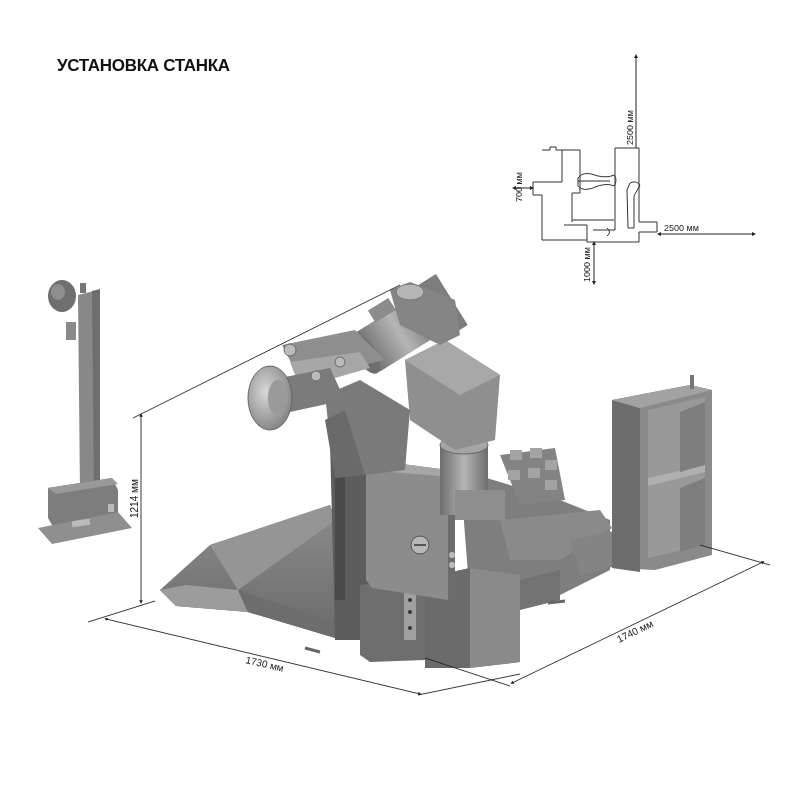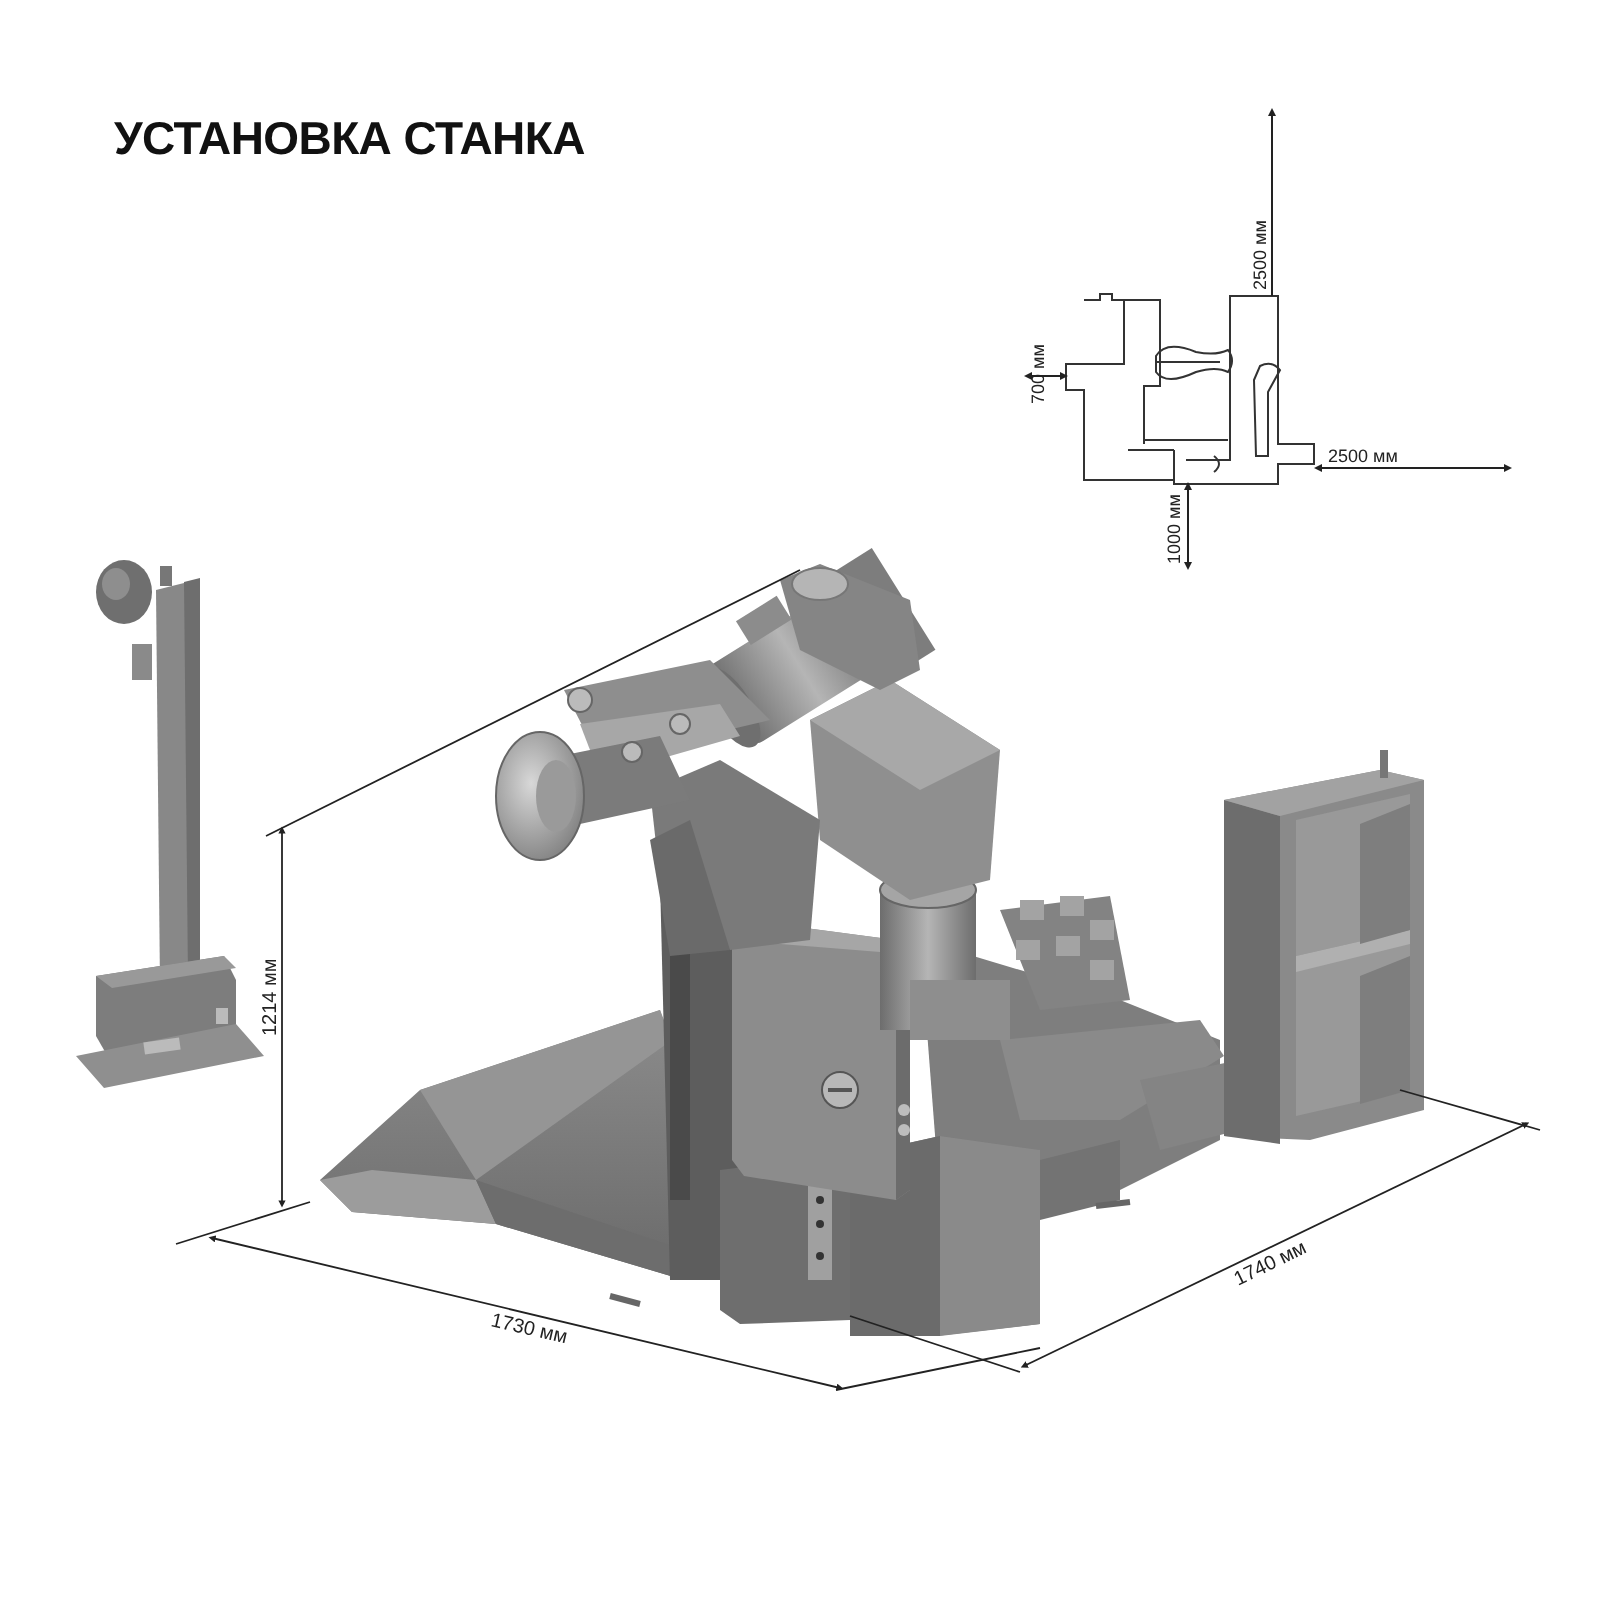--- a/index.html
+++ b/index.html
@@ -1,18 +1,18 @@
 <!DOCTYPE html>
 <html><head>
 <meta charset="utf-8">
 <style>
   html, body { margin: 0; padding: 0; background: #ffffff; }
   body { width: 800px; height: 800px; position: relative; overflow: hidden;
          font-family: "Liberation Sans", "DejaVu Sans", sans-serif; }
-  .title { position: absolute; left: 57px; top: 56px; font-size: 23px; font-weight: bold;
+  .title { position: absolute; left: 57px; top: 56px; font-size: 17px; font-weight: bold;
            color: #111; letter-spacing: -0.3px; }
   svg.stage { position: absolute; left: 0; top: 0; }
   .dimtxt { font-family: "Liberation Sans", sans-serif; font-size: 10px; fill: #222; }
   .smalltxt { font-family: "Liberation Sans", sans-serif; font-size: 9px; fill: #222; }
 </style>
 </head>
 <body>
 
 <div class="title">УСТАНОВКА СТАНКА</div>
 

